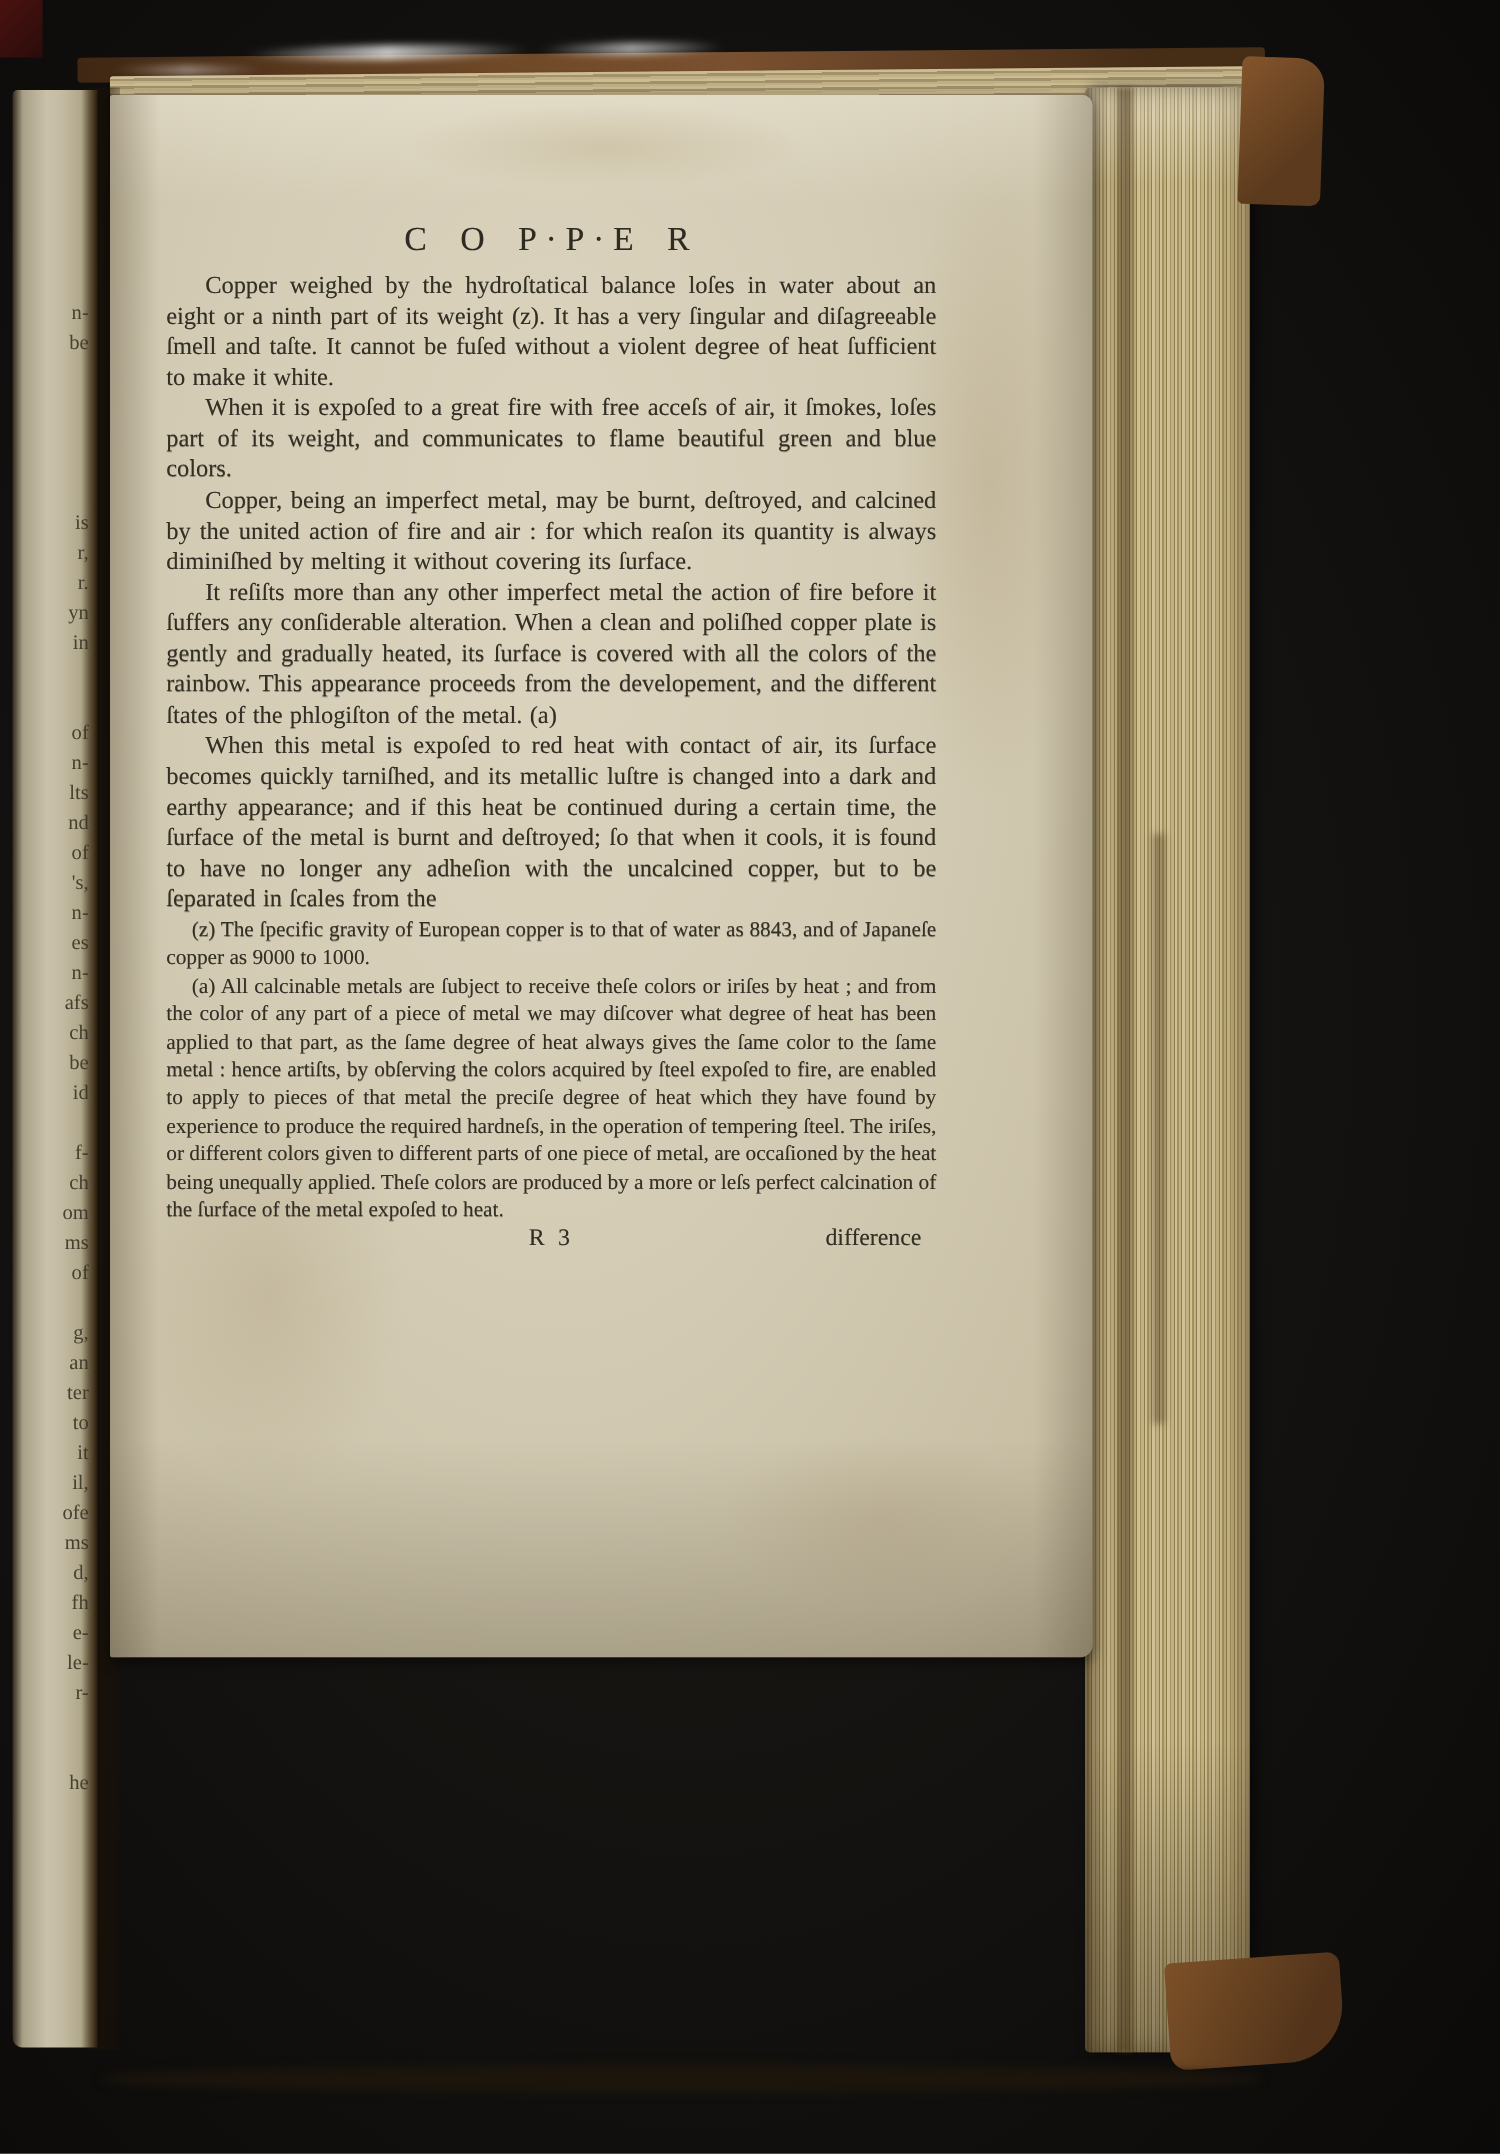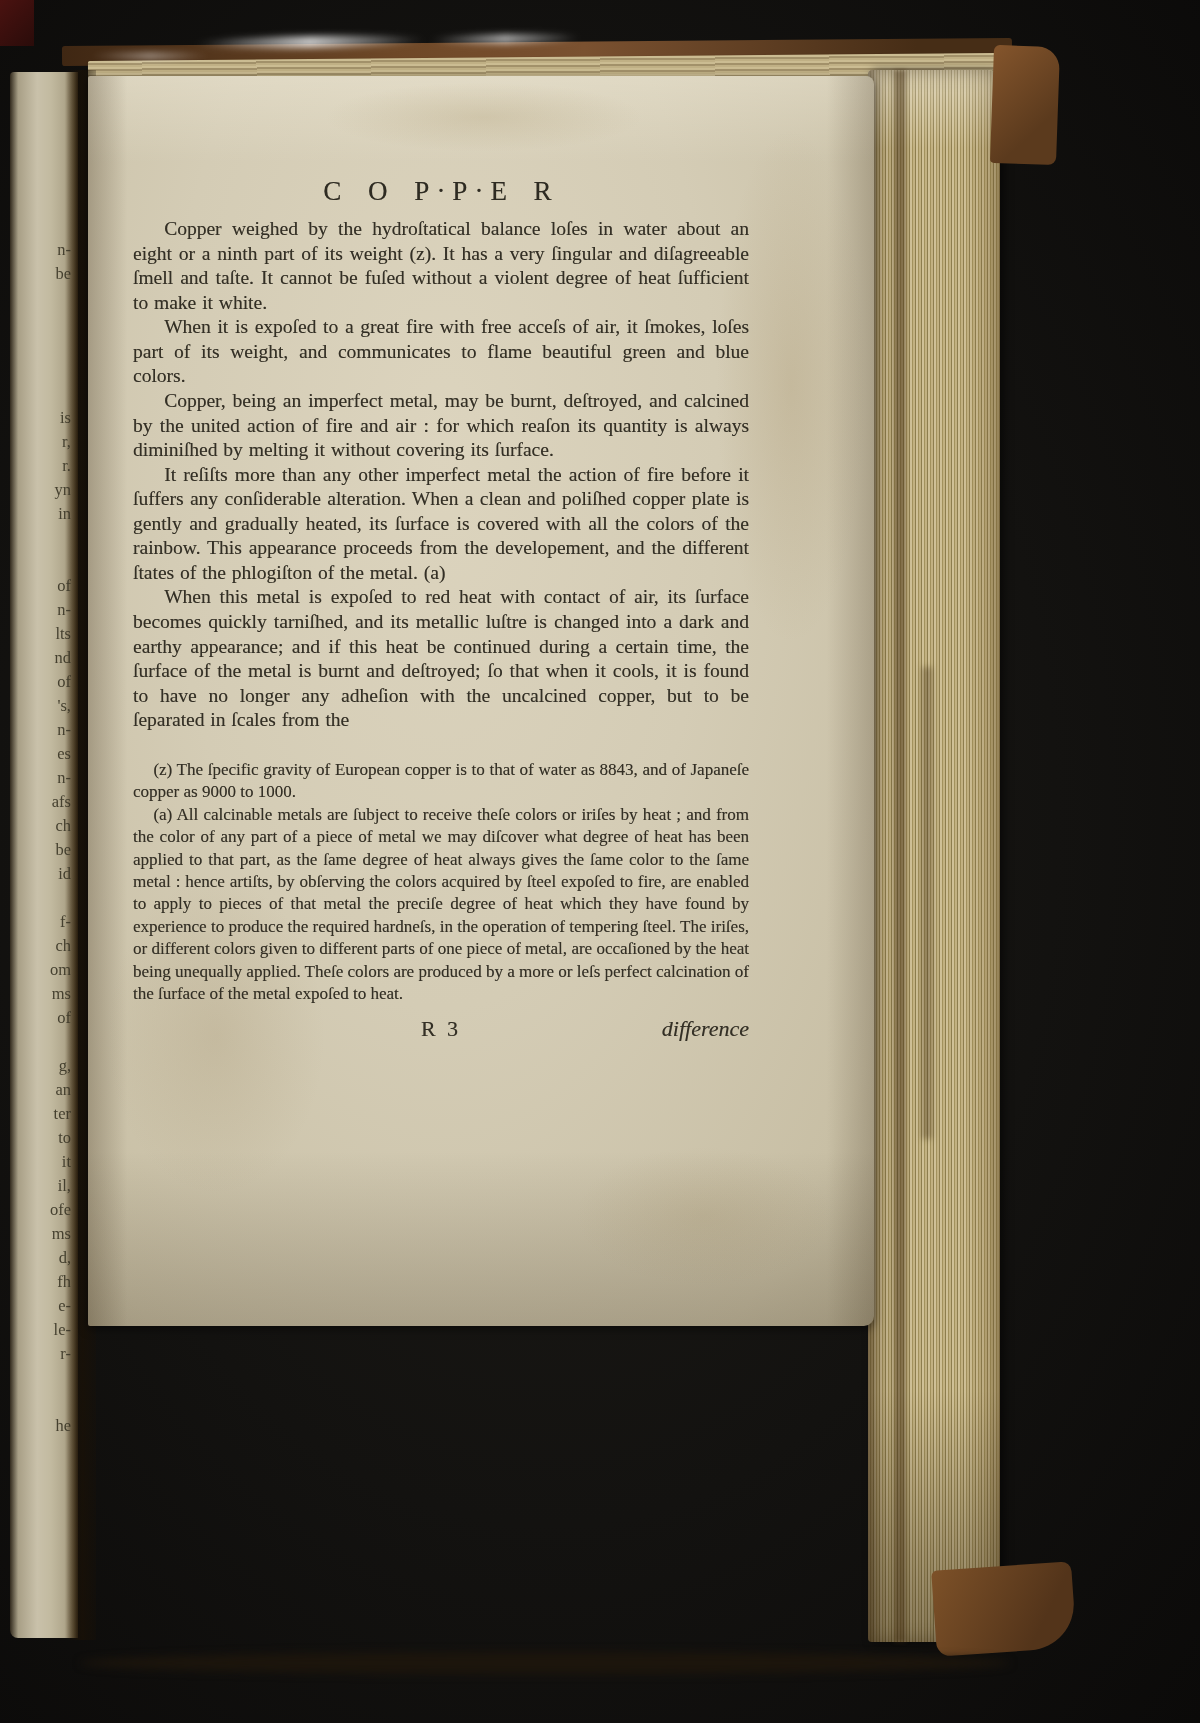--- a/index.html
+++ b/index.html
@@ -84,25 +84,25 @@
     background:radial-gradient(ellipse,rgba(160,140,95,.22),transparent 70%);}
   .s4{right:40px;bottom:40px;width:260px;height:140px;
     background:radial-gradient(ellipse,rgba(150,128,85,.15),transparent 70%);}
 
   .text-block{position:absolute;left:45px;top:100px;width:616px;color:#332f25;
     text-shadow:0.2px 0.3px 0 rgba(55,50,40,.45);}
   .header{margin:0 0 10px 0;text-align:center;font-size:27px;font-weight:normal;
     letter-spacing:7px;word-spacing:6px;color:#2e2b22;}
   .para{margin:0;font-size:19.5px;line-height:1.26;text-align:justify;
     text-indent:1.6em;word-spacing:1px;}
-  .footnotes{margin-top:26px;}
+  .footnotes{}
   .fn{margin:0;font-size:17px;line-height:1.32;text-align:justify;text-indent:1.2em;}
-  .sigline{position:relative;margin-top:10px;height:28px;font-size:22px;}
+  .sigline{position:relative;height:28px;font-size:19px;}
   .sig{display:block;text-align:center;letter-spacing:3px;}
-  .catch{position:absolute;right:0;top:0;font-style:italic;}
+  .catch{position:absolute;right:12px;top:0;}
 </style>
 </head>
 <body>
 
 <div class="scene">
 
   <div class="corner-red"></div>
 
   <div class="top-cover"></div>
   <div class="top-pages"></div>

